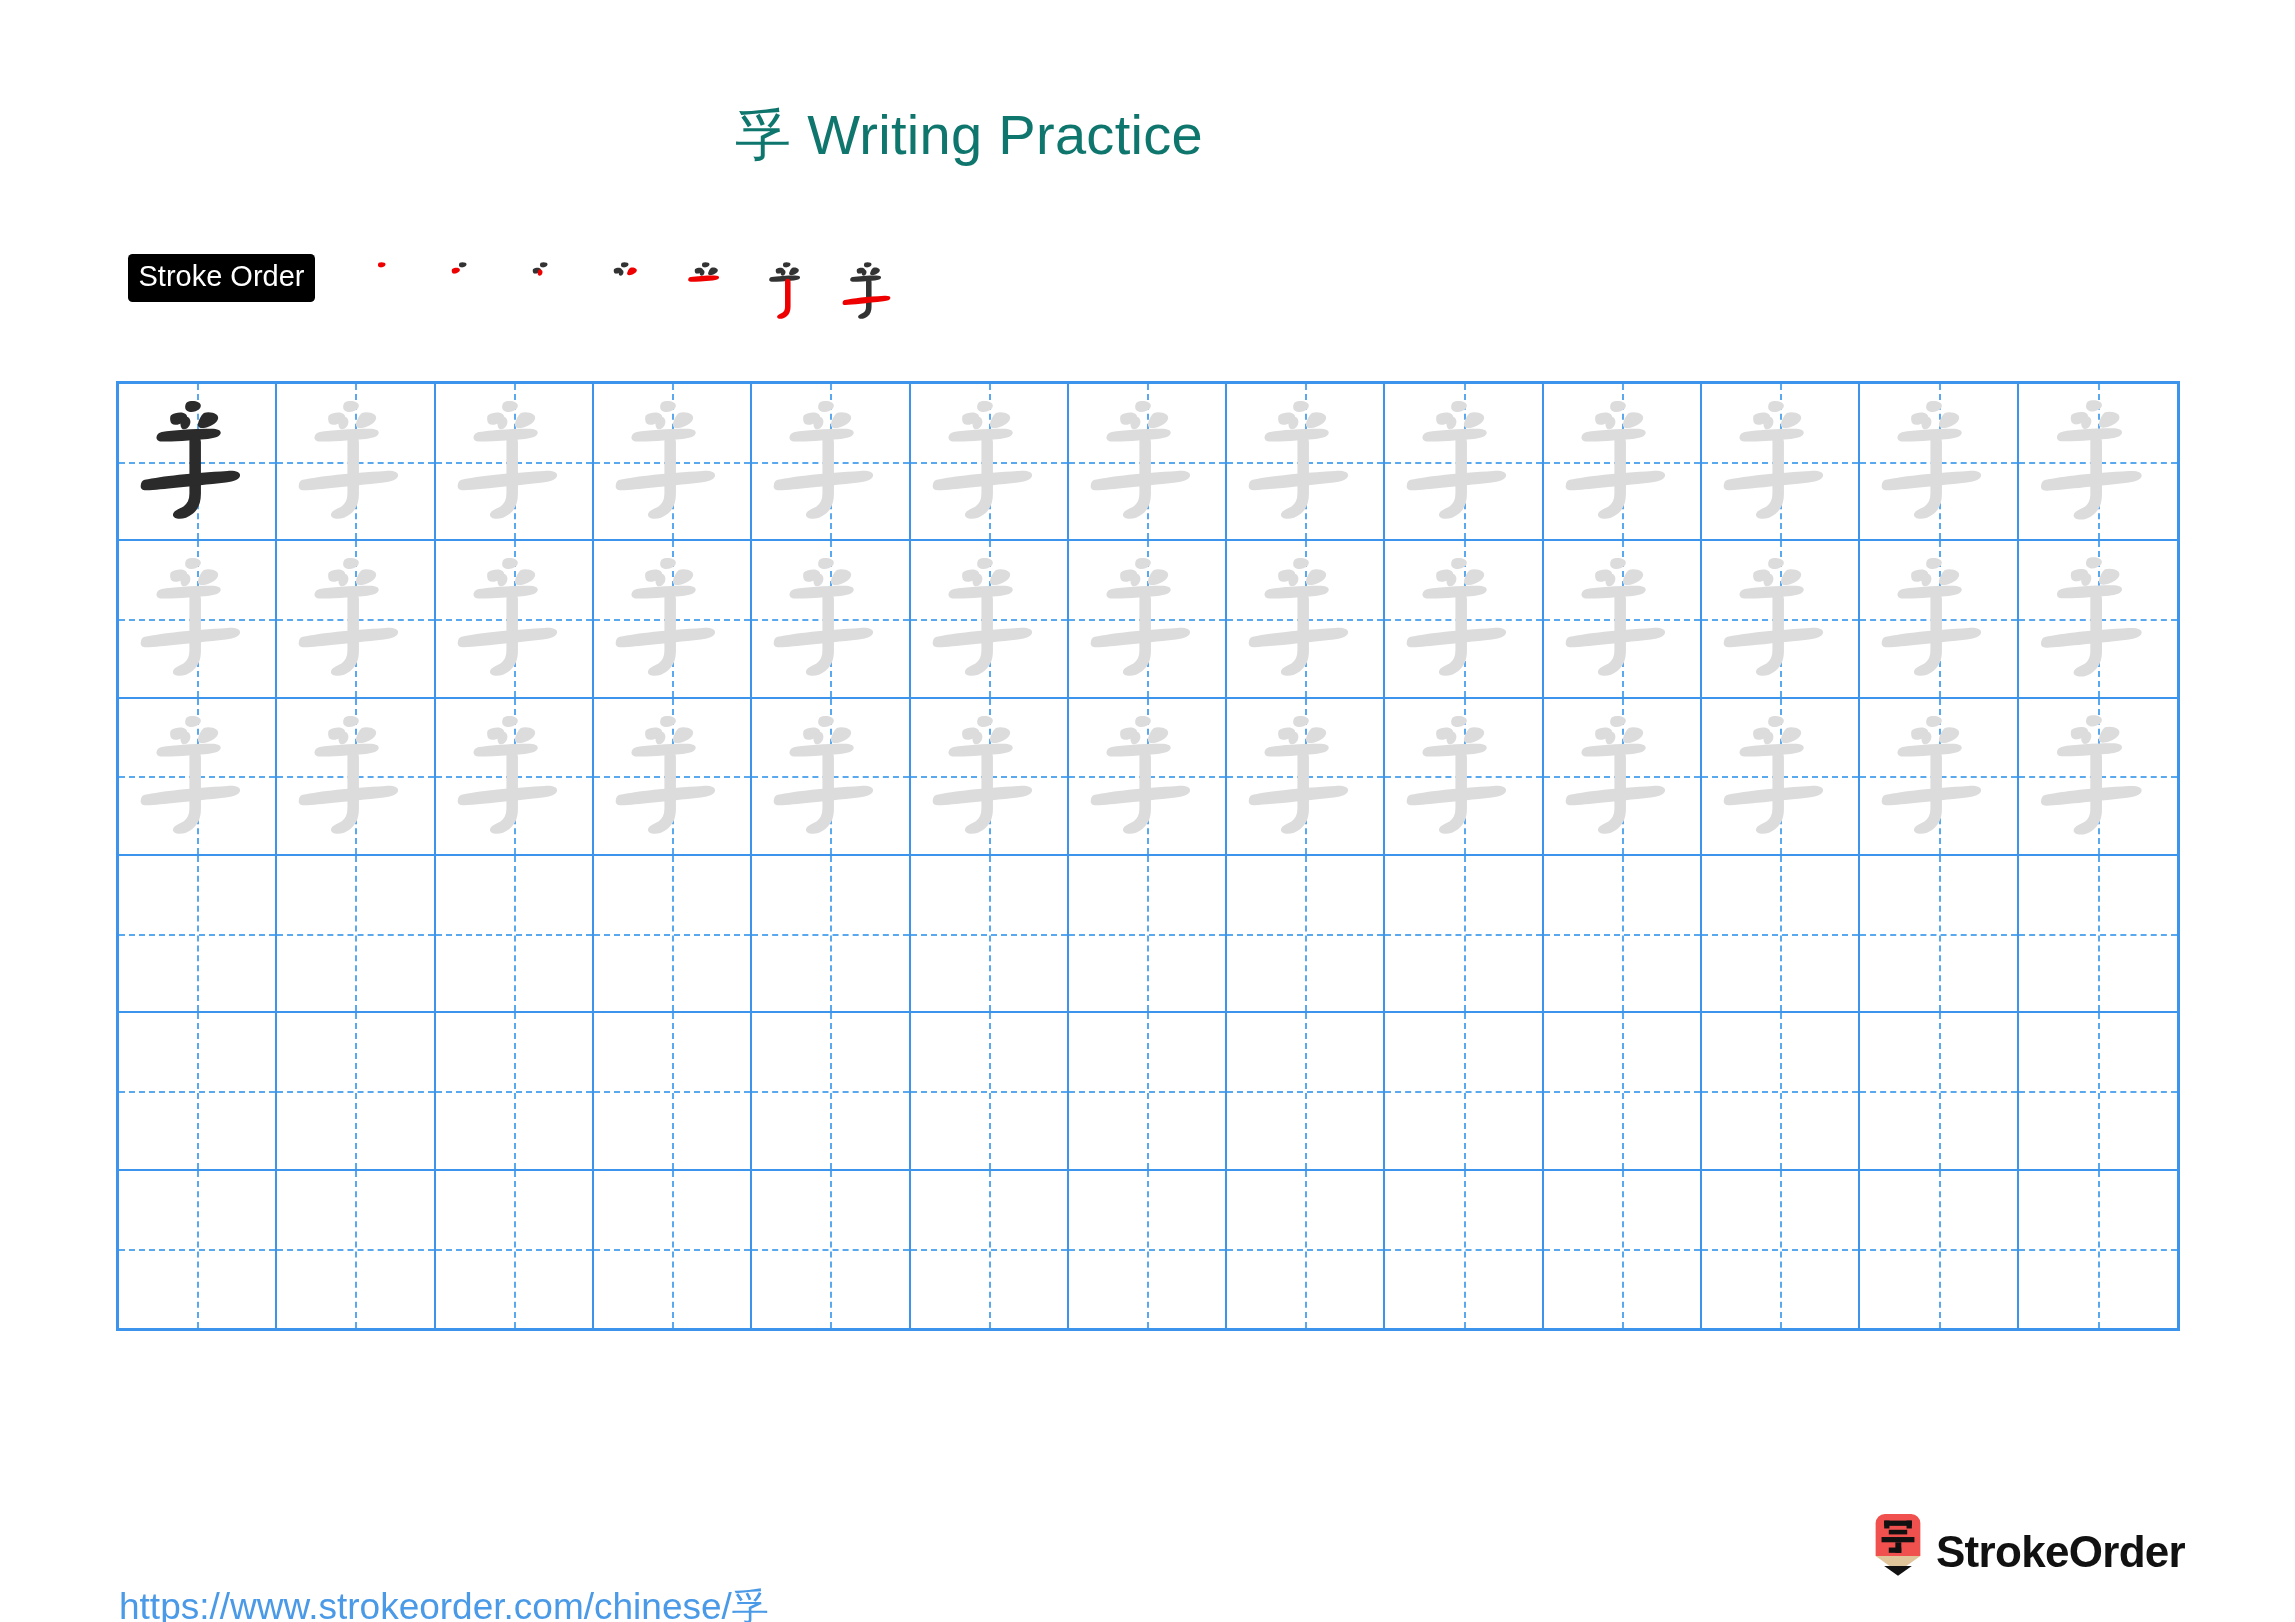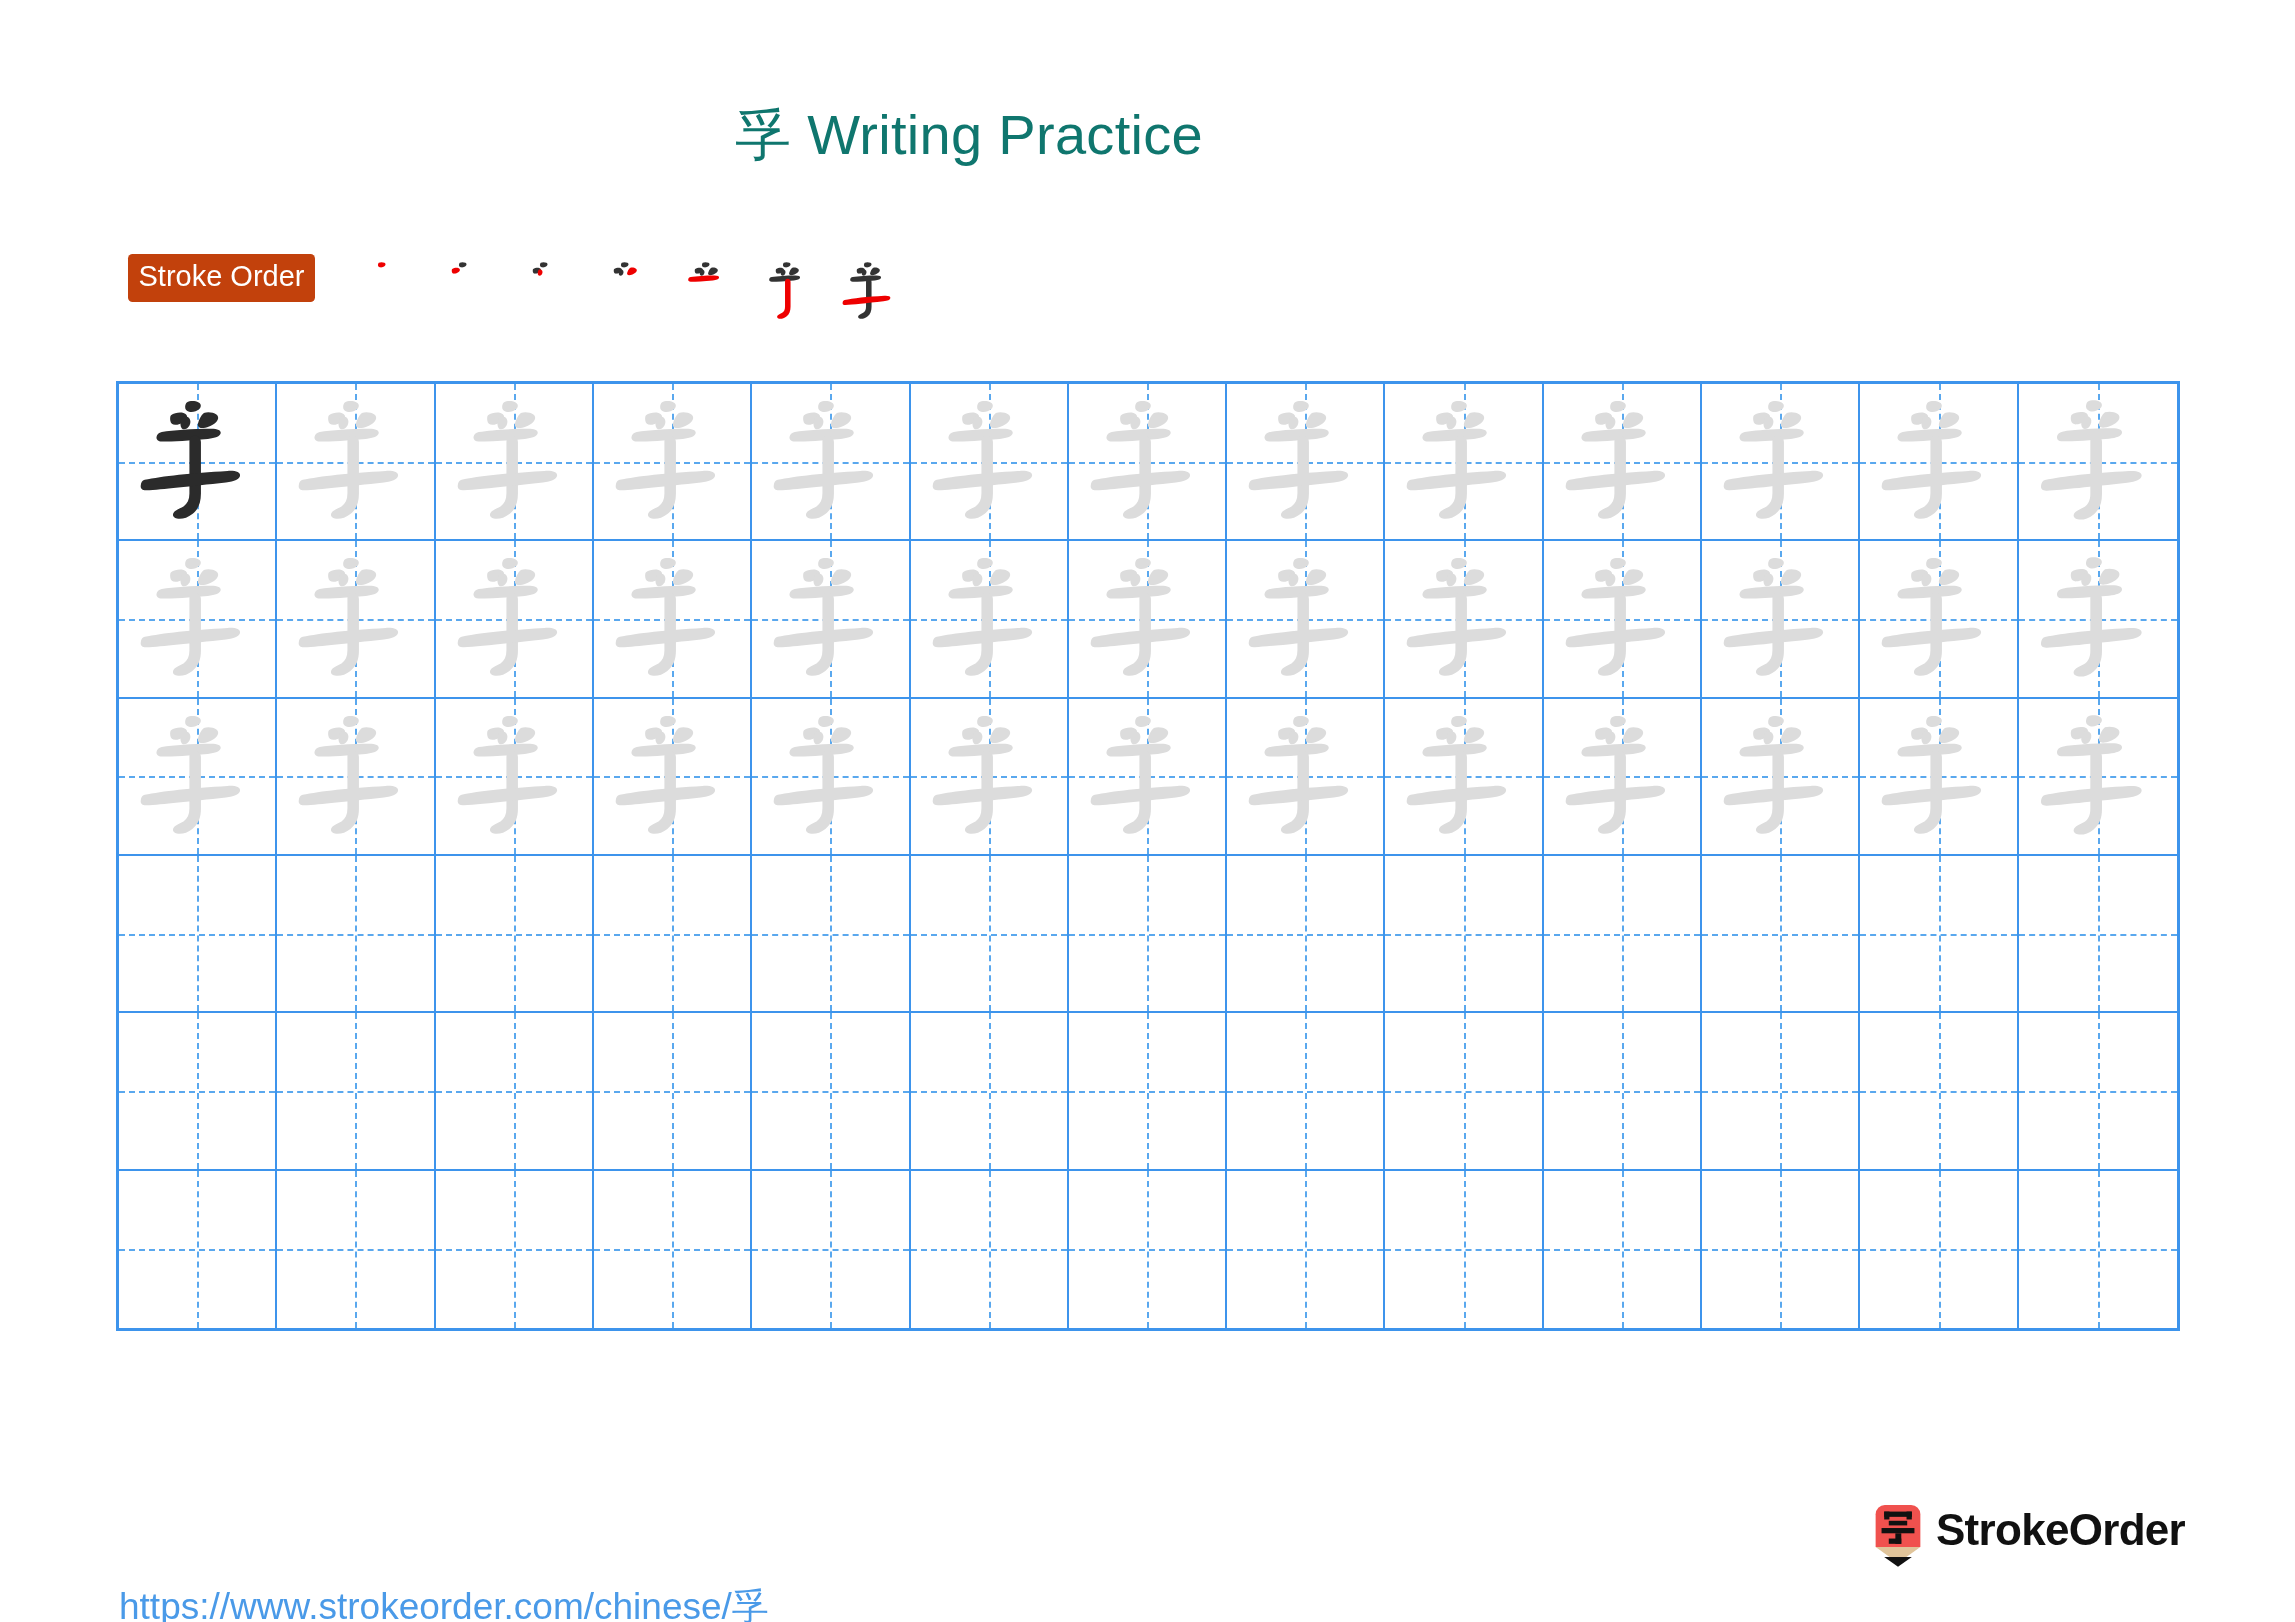--- a/index.html
+++ b/index.html
@@ -34,21 +34,21 @@
   
   #stroke-order-row {
     position: absolute;
     top: 251px;
     left: 128px;
     display: flex;
     align-items: flex-start;
     height: 79px;
   }
   #stroke-order-badge {
-    background: #c2410c;
+    background: #000000;
     color: #ffffff;
     font-size: 29px;
     line-height: 1;
     padding: 8.5px 10.5px 11px 10.5px;
     border-radius: 4.6px;
     white-space: nowrap;
     margin-top: 2.6px;
   }
   #stroke-steps {
     display: flex;
@@ -130,21 +130,21 @@
     top: 1582px;
     font-size: 37px;
     color: #4a9ae8;
     white-space: nowrap;
   }
   #footer-brand {
     position: absolute;
     right: 110px;
     top: 1505px;
     display: flex;
-    align-items: flex-start;
+    align-items: flex-end;
     height: 72px;
   }
   #brand-icon {
     width: 50px;
     height: 63px;
     margin-right: 13px;
     flex: 0 0 auto;
   }
   #brand-name {
     font-size: 44px;

